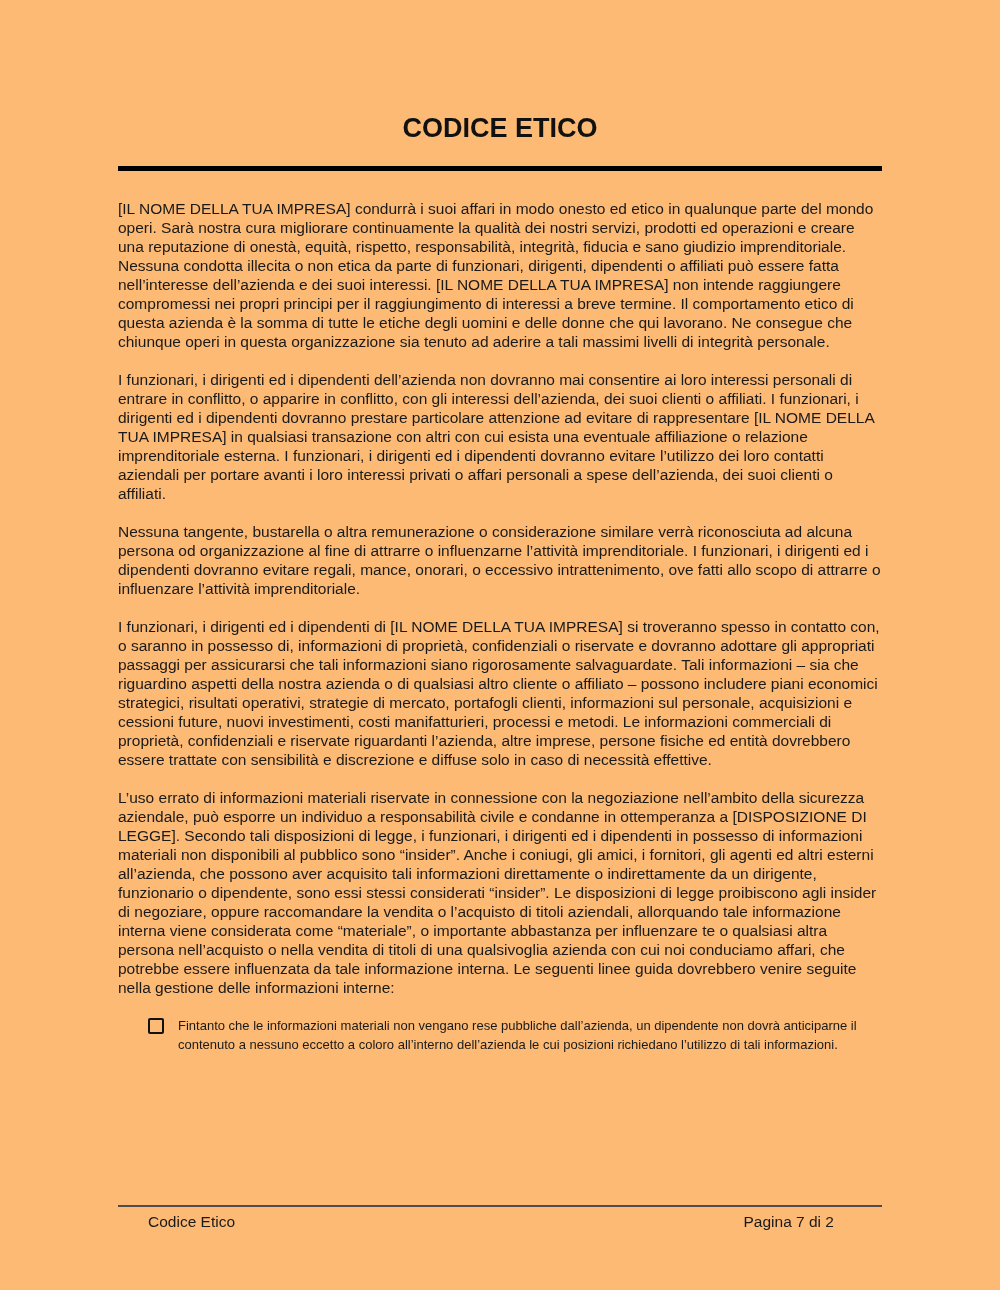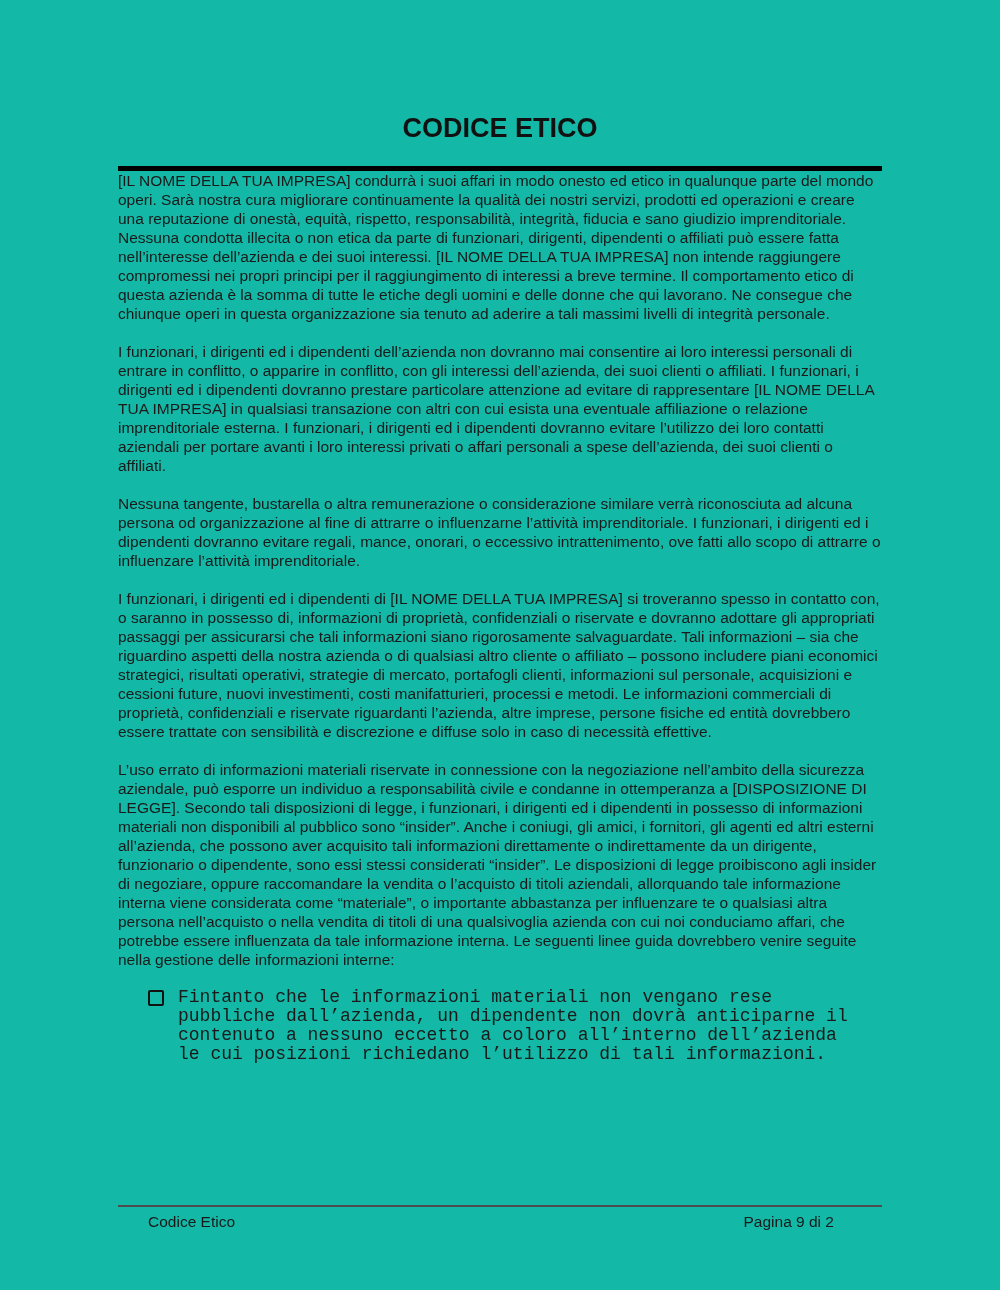--- a/index.html
+++ b/index.html
@@ -4,21 +4,21 @@
 <style>
   html, body {
     margin: 0;
     padding: 0;
     background: #ffffff;
   }
   .page {
     position: relative;
     width: 1000px;
     height: 1290px;
-    background: #14b8a6;
+    background: #fdba74;
     font-family: "Liberation Sans", "DejaVu Sans", sans-serif;
     color: #1a1a1a;
     overflow: hidden;
     box-sizing: border-box;
   }
   .content {
     padding: 0 118px;
   }
   .doc-title {
     margin-top: 112px;
@@ -27,32 +27,32 @@
     font-weight: bold;
     line-height: 33px;
     color: #111111;
   }
   .title-rule {
     height: 5px;
     background: #000000;
     margin-top: 21px;
   }
   .body-text {
+    margin-top: 28px;
     font-size: 15.5px;
     line-height: 19px;
   }
   .body-text p {
     margin: 0 0 19px 0;
   }
   .bullet-item {
     display: flex;
     margin: 19px 0 0 30px;
-    font-size: 18px;
+    font-size: 13px;
     line-height: 19px;
-    font-family: Liberation Mono, monospace;
   }
   .bullet-icon {
     flex: 0 0 auto;
     width: 12px;
     height: 12px;
     border: 2px solid #111111;
     border-radius: 2px;
     margin-top: 2px;
     margin-right: 14px;
   }
@@ -103,16 +103,16 @@
         <span class="bullet-text">Fintanto che le informazioni materiali non vengano rese pubbliche dall’azienda, un dipendente non dovrà anticiparne il contenuto a nessuno eccetto a coloro all’interno dell’azienda le cui posizioni richiedano l’utilizzo di tali informazioni.</span>
       </div>
     </div>
 
   </div>
 
   <div class="footer">
     <div class="footer-rule"></div>
     <div class="footer-row">
       <span>Codice Etico</span>
-      <span>Pagina 9 di 2</span>
+      <span>Pagina 7 di 2</span>
     </div>
   </div>
 </div>
 
 </body></html>

